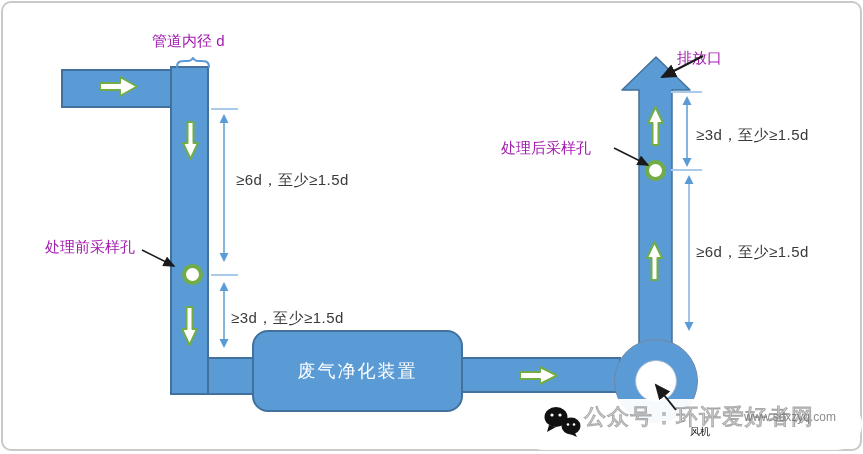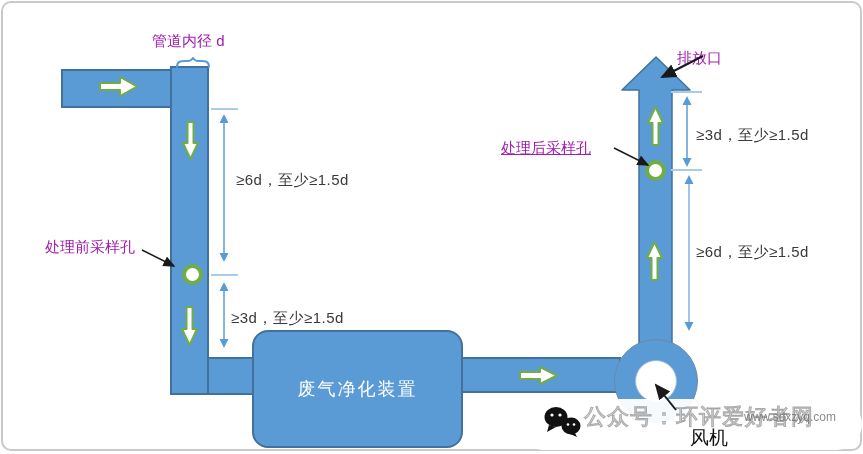--- a/index.html
+++ b/index.html
@@ -20,35 +20,35 @@
              background:#5b9bd5;border:1px solid #6e87a6;box-sizing:border-box;}
   .fan-inner{position:absolute;left:635px;top:360px;width:42px;height:42px;border-radius:50%;
              background:#ffffff;border:1px solid #9fb8d5;box-sizing:border-box;}
   .wm-blob{position:absolute;left:518px;top:399px;width:344px;height:51px;border-radius:26px;
            background:rgba(255,255,255,0.95);z-index:20;}
   .wm-text{position:absolute;left:584px;top:402px;font-size:22px;letter-spacing:1px;white-space:nowrap;
            color:rgba(160,160,160,0.35);-webkit-text-stroke:1px rgba(140,140,140,0.7);z-index:21;}
   .wm-url{position:absolute;left:744px;top:410px;font-size:12px;color:rgba(110,110,110,0.8);
           white-space:nowrap;z-index:22;}
   .wm-icon{position:absolute;left:544px;top:406px;z-index:21;}
-  .fan-lbl{position:absolute;left:690px;top:425px;font-size:19px;color:#111;z-index:23;white-space:nowrap;}
+  .fan-lbl{position:absolute;left:690px;top:425px;font-size:10px;color:#111;z-index:23;white-space:nowrap;}
   .overlay{position:absolute;left:0;top:0;z-index:24;pointer-events:none;}
 </style>
 </head>
 <body>
 
 <div class="stage">
   <div class="frame"></div>
 
   <div class="pipe" style="left:61px;top:69px;width:148px;height:39px;"></div>
   <div class="pipe" style="left:170px;top:66px;width:39px;height:329px;"></div>
   <div class="pipe" style="left:207px;top:357px;width:55px;height:38px;"></div>
   <div class="pipe" style="left:461px;top:357px;width:160px;height:36px;"></div>
 
-  <div class="box" style="left:252px;top:330px;width:211px;height:118px;">
+  <div class="box" style="left:252px;top:330px;width:211px;height:82px;">
     <span>废气净化装置</span>
   </div>
 
   <svg class="arr" style="left:620px;top:56px;" width="72" height="294" viewBox="0 0 72 294">
     <polygon points="36,1 2,34 19,34 19,293 52,293 52,34 70,34" fill="#5b9bd5" stroke="#41719c" stroke-width="1.5" stroke-linejoin="round"></polygon>
   </svg>
 
   <div class="fan-outer"></div>
   <div class="fan-inner"></div>
 
@@ -125,21 +125,21 @@
       </marker>
     </defs>
     <line x1="142" y1="250" x2="174" y2="266" stroke="#1a1a1a" stroke-width="1.5" marker-end="url(#mk)"></line>
     <line x1="614" y1="148" x2="648" y2="165" stroke="#1a1a1a" stroke-width="1.5" marker-end="url(#mk)"></line>
     <line x1="676" y1="410" x2="656" y2="385" stroke="#1a1a1a" stroke-width="2" marker-end="url(#mk)"></line>
     <line x1="703" y1="56" x2="662" y2="77" stroke="#1a1a1a" stroke-width="2" marker-end="url(#mk)"></line>
   </svg>
 
   <div class="lbl" style="left:152px;top:32px;">管道内径 d</div>
   <div class="lbl" style="left:45px;top:238px;">处理前采样孔</div>
-  <div class="lbl" style="left:501px;top:139px;text-decoration:underline;">处理后采样孔</div>
+  <div class="lbl" style="left:501px;top:139px;">处理后采样孔</div>
   <div class="lbl" style="left:677px;top:49px;">排放口</div>
   <div class="fan-lbl">风机</div>
 
   <div class="dimlbl" style="left:236px;top:171px;">≥6d，至少≥1.5d</div>
   <div class="dimlbl" style="left:231px;top:309px;">≥3d，至少≥1.5d</div>
   <div class="dimlbl" style="left:696px;top:126px;">≥3d，至少≥1.5d</div>
   <div class="dimlbl" style="left:696px;top:243px;">≥6d，至少≥1.5d</div>
 </div>
 
 </body></html>

